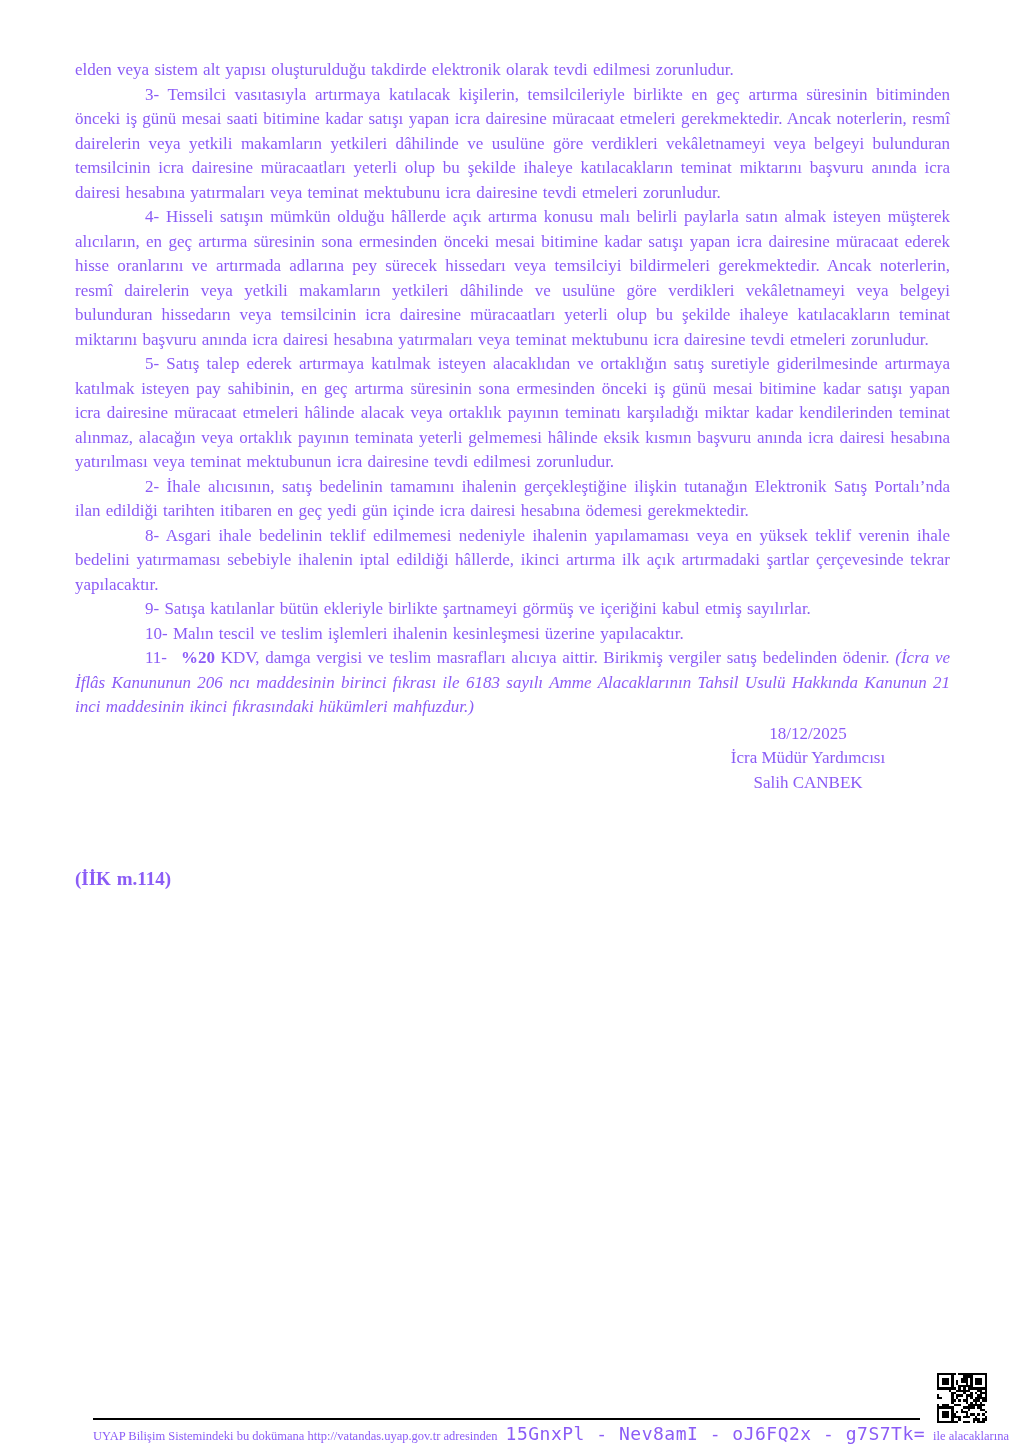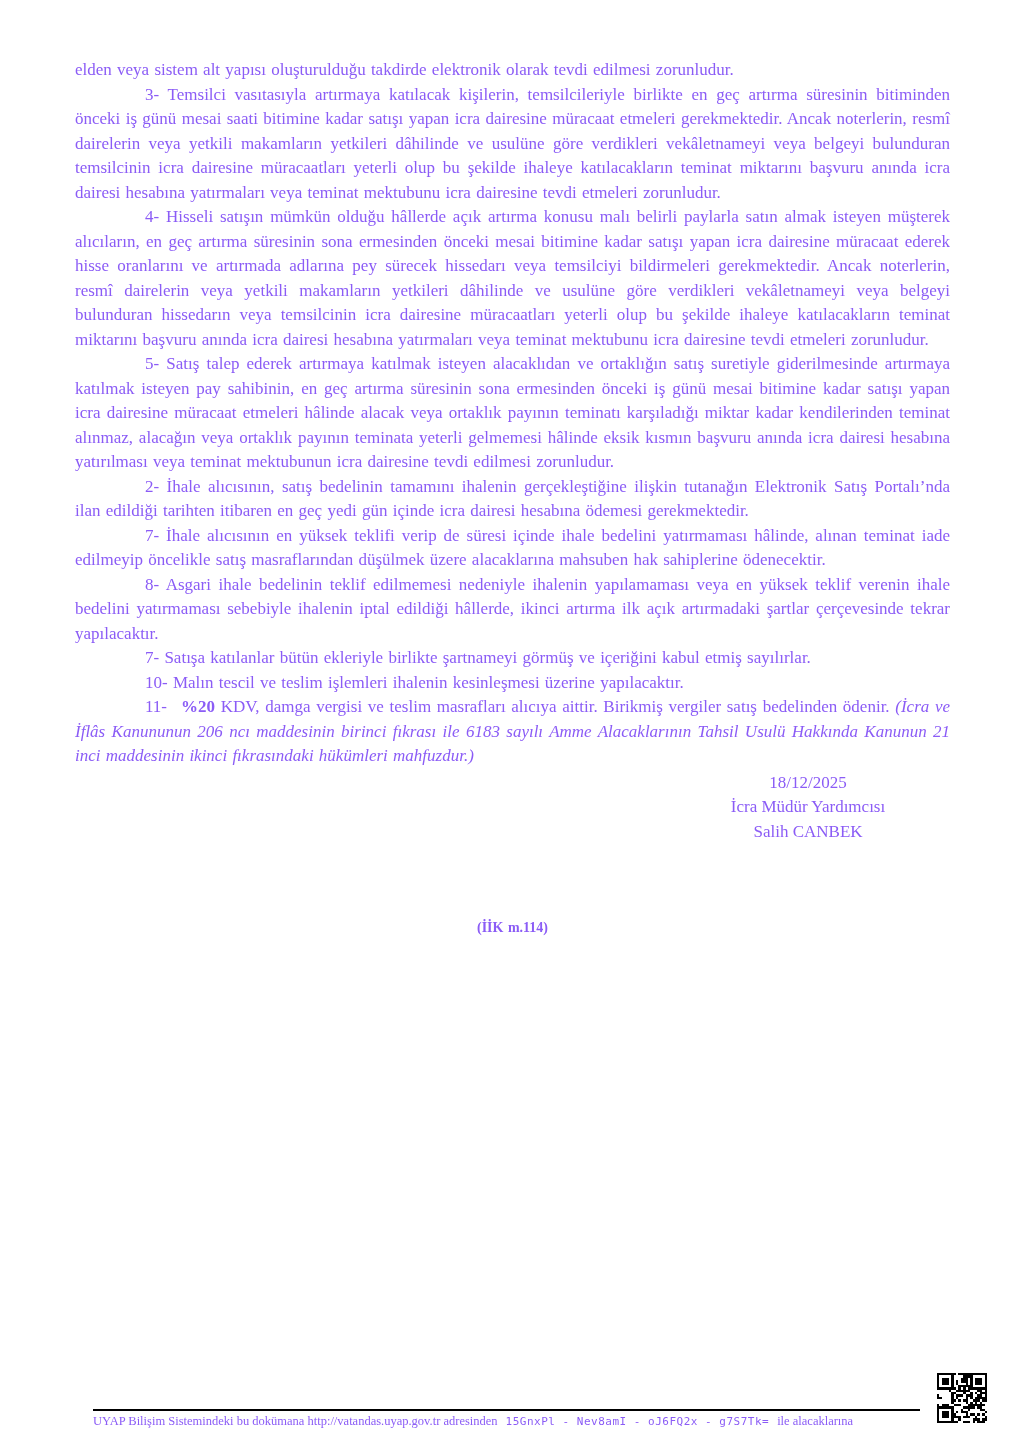--- a/index.html
+++ b/index.html
@@ -33,46 +33,46 @@
   .signature {
     width: 284px;
     margin: 2px 0 0 auto;
     text-align: center;
     font-size: 17px;
     line-height: 24.5px;
   }
   .signature div { white-space: nowrap; }
   .law-ref {
     margin-top: 72px;
-    font-size: 14px;
+    font-size: 19px;
     font-weight: bold;
     text-indent: 0;
-    text-align: center;
+    text-align: left;
   }
   .footer {
     position: absolute;
     left: 93px;
-    bottom: 19px;
+    bottom: 4px;
     width: 827px;
   }
   .footer-rule {
     border: 0;
     border-top: 2px solid #000000;
     margin: 0 0 3px 0;
   }
   .footer-line {
     display: flex;
     align-items: baseline;
     gap: 8px;
     font-size: 12.5px;
     white-space: nowrap;
   }
   .footer-code {
     font-family: "DejaVu Sans Mono", monospace;
-    font-size: 11px;
+    font-size: 18px;
     letter-spacing: 0.5px;
   }
   .qr {
     position: absolute;
     right: 37px;
     bottom: 25px;
     width: 50px;
     height: 50px;
     display: grid;
     grid-template-columns: repeat(21, 1fr);
@@ -87,23 +87,22 @@
 
 <div class="page">
   <div class="content">
 
     <p class="para intro">elden veya sistem alt yapısı oluşturulduğu takdirde elektronik olarak tevdi edilmesi zorunludur.</p>
 
     <p class="para">3- Temsilci vasıtasıyla artırmaya katılacak kişilerin, temsilcileriyle birlikte en geç artırma süresinin bitiminden önceki iş günü mesai saati bitimine kadar satışı yapan icra dairesine müracaat etmeleri gerekmektedir. Ancak noterlerin, resmî dairelerin veya yetkili makamların yetkileri dâhilinde ve usulüne göre verdikleri vekâletnameyi veya belgeyi bulunduran temsilcinin icra dairesine müracaatları yeterli olup bu şekilde ihaleye katılacakların teminat miktarını başvuru anında icra dairesi hesabına yatırmaları veya teminat mektubunu icra dairesine tevdi etmeleri zorunludur.</p>
     <p class="para">4- Hisseli satışın mümkün olduğu hâllerde açık artırma konusu malı belirli paylarla satın almak isteyen müşterek alıcıların, en geç artırma süresinin sona ermesinden önceki mesai bitimine kadar satışı yapan icra dairesine müracaat ederek hisse oranlarını ve artırmada adlarına pey sürecek hissedarı veya temsilciyi bildirmeleri gerekmektedir. Ancak noterlerin, resmî dairelerin veya yetkili makamların yetkileri dâhilinde ve usulüne göre verdikleri vekâletnameyi veya belgeyi bulunduran hissedarın veya temsilcinin icra dairesine müracaatları yeterli olup bu şekilde ihaleye katılacakların teminat miktarını başvuru anında icra dairesi hesabına yatırmaları veya teminat mektubunu icra dairesine tevdi etmeleri zorunludur.</p>
     <p class="para">5- Satış talep ederek artırmaya katılmak isteyen alacaklıdan ve ortaklığın satış suretiyle giderilmesinde artırmaya katılmak isteyen pay sahibinin, en geç artırma süresinin sona ermesinden önceki iş günü mesai bitimine kadar satışı yapan icra dairesine müracaat etmeleri hâlinde alacak veya ortaklık payının teminatı karşıladığı miktar kadar kendilerinden teminat alınmaz, alacağın veya ortaklık payının teminata yeterli gelmemesi hâlinde eksik kısmın başvuru anında icra dairesi hesabına yatırılması veya teminat mektubunun icra dairesine tevdi edilmesi zorunludur.</p>
     <p class="para">2- İhale alıcısının, satış bedelinin tamamını ihalenin gerçekleştiğine ilişkin tutanağın Elektronik Satış Portalı’nda ilan edildiği tarihten itibaren en geç yedi gün içinde icra dairesi hesabına ödemesi gerekmektedir.</p>
-    <p class="para">7- İhale alıcısının en yüksek teklifi verip de süresi içinde ihale bedelini yatırmaması hâlinde, alınan teminat iade edilmeyip öncelikle satış masraflarından düşülmek üzere alacaklarına mahsuben hak sahiplerine ödenecektir.</p>
     <p class="para">8- Asgari ihale bedelinin teklif edilmemesi nedeniyle ihalenin yapılamaması veya en yüksek teklif verenin ihale bedelini yatırmaması sebebiyle ihalenin iptal edildiği hâllerde, ikinci artırma ilk açık artırmadaki şartlar çerçevesinde tekrar yapılacaktır.</p>
-    <p class="para">7- Satışa katılanlar bütün ekleriyle birlikte şartnameyi görmüş ve içeriğini kabul etmiş sayılırlar.</p>
+    <p class="para">9- Satışa katılanlar bütün ekleriyle birlikte şartnameyi görmüş ve içeriğini kabul etmiş sayılırlar.</p>
     <p class="para">10- Malın tescil ve teslim işlemleri ihalenin kesinleşmesi üzerine yapılacaktır.</p>
 
     <p class="para"><span>11-</span><span class="num-gap"></span><span class="item11-bold">%20</span> <span>KDV, damga vergisi ve teslim masrafları alıcıya aittir. Birikmiş vergiler satış bedelinden ödenir.</span> <span class="item11-italic">(İcra ve İflâs Kanununun 206 ncı maddesinin birinci fıkrası ile 6183 sayılı Amme Alacaklarının Tahsil Usulü Hakkında Kanunun 21 inci maddesinin ikinci fıkrasındaki hükümleri mahfuzdur.)</span></p>
 
     <div class="signature">
       <div>18/12/2025</div>
       <div>İcra Müdür Yardımcısı</div>
       <div>Salih CANBEK</div>
     </div>
 

